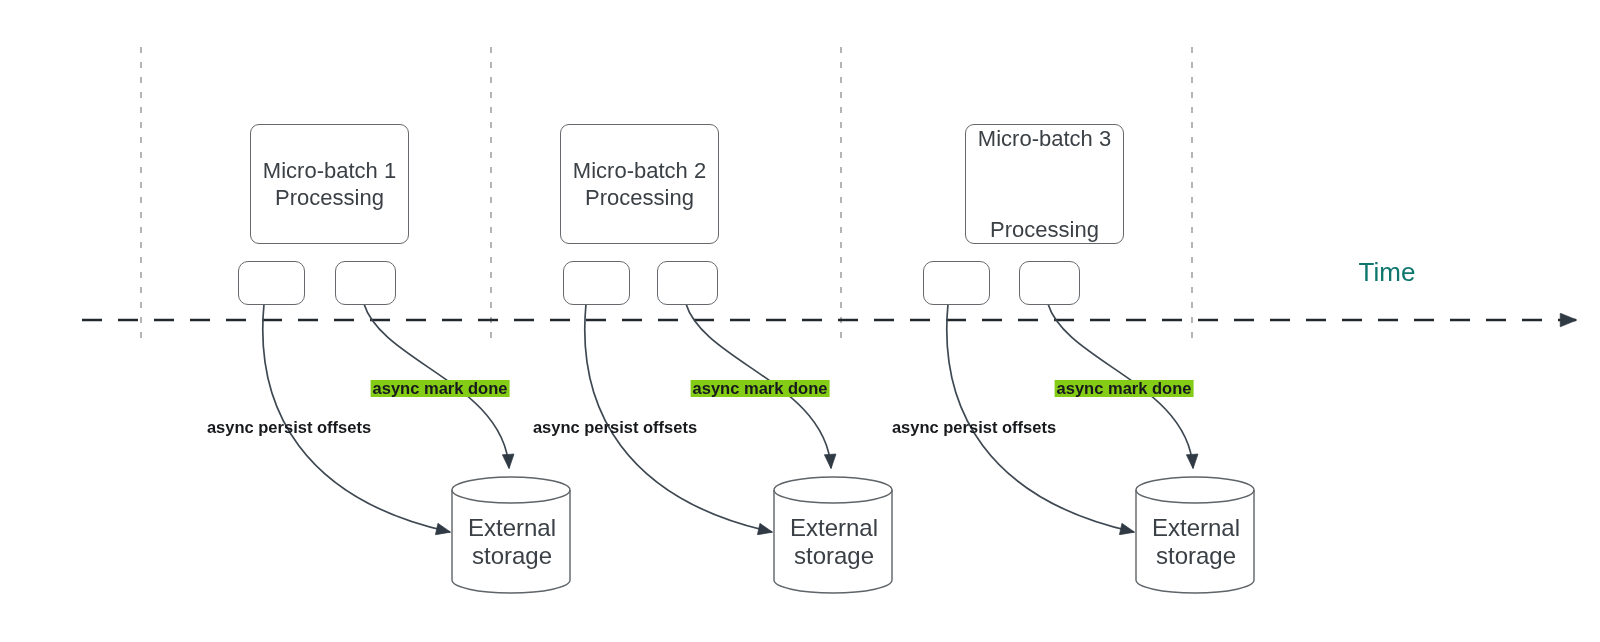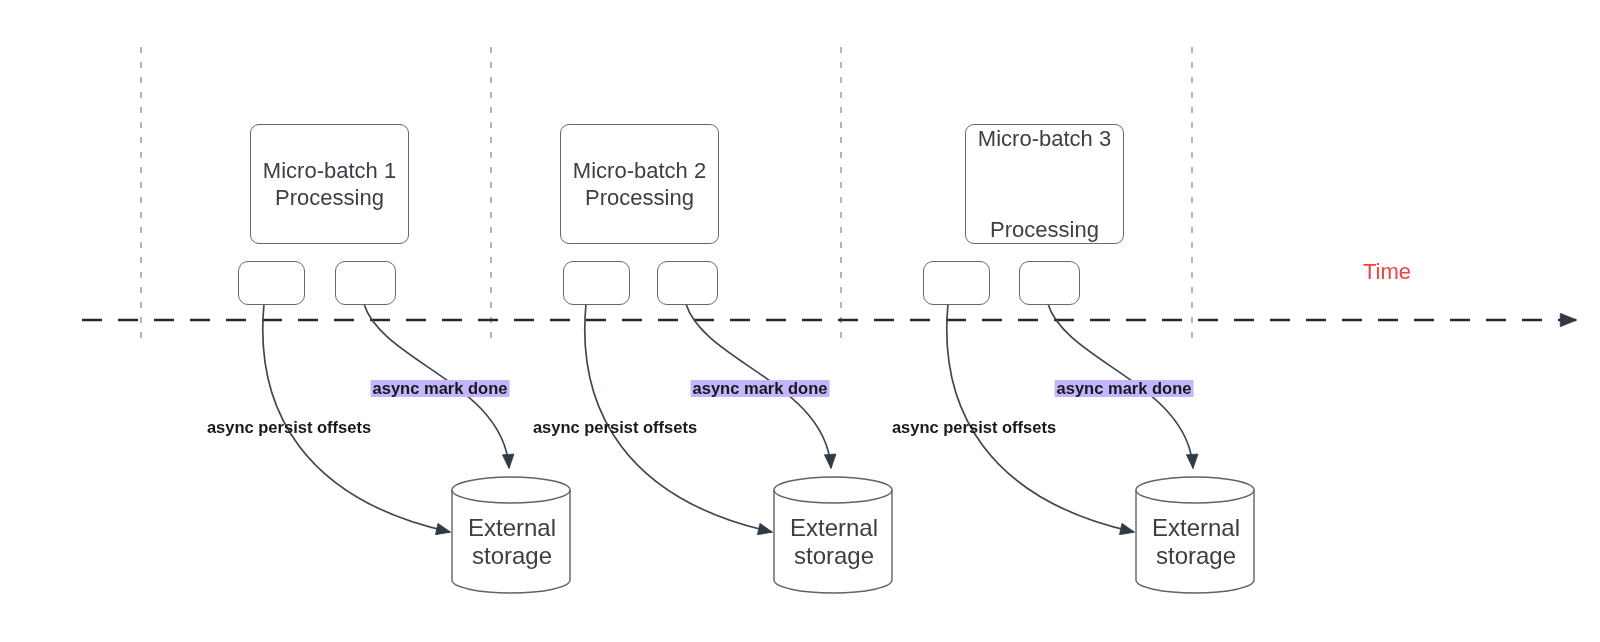--- a/index.html
+++ b/index.html
@@ -29,32 +29,32 @@
     height:42px;
     border:1.3px solid #65696d;border-radius:10px;
     background:#ffffff;
   }
   .blabel{
     position:absolute;z-index:3;
     transform:translateX(-50%);
     font-size:16.5px;line-height:17px;font-weight:bold;
     color:#17191c;white-space:nowrap;
   }
-  .blabel.bg{background:#c4b5fd;padding:0 2px;}
+  .blabel.bg{background:#84cc16;padding:0 2px;}
   .storage{
     position:absolute;z-index:2;
     width:120px;text-align:center;
     font-size:24px;line-height:28px;color:#3a4045;
   }
   .storage span{display:block;}
   .bigbox span{display:block;}
   .timelabel{
     position:absolute;z-index:2;
     transform:translateX(-50%);
-    font-size:22px;line-height:22px;color:#ef4444;white-space:nowrap;
+    font-size:26px;line-height:22px;color:#0f766e;white-space:nowrap;
   }
 </style>
 </head>
 <body>
 
 <div class="canvas">
 
   <svg class="shapes" width="1600" height="642" viewBox="0 0 1600 642">
     <defs>
       <marker id="arrow-sm" viewBox="0 0 12 10" refX="11" refY="5" markerWidth="16" markerHeight="13" markerUnits="userSpaceOnUse" orient="auto">

